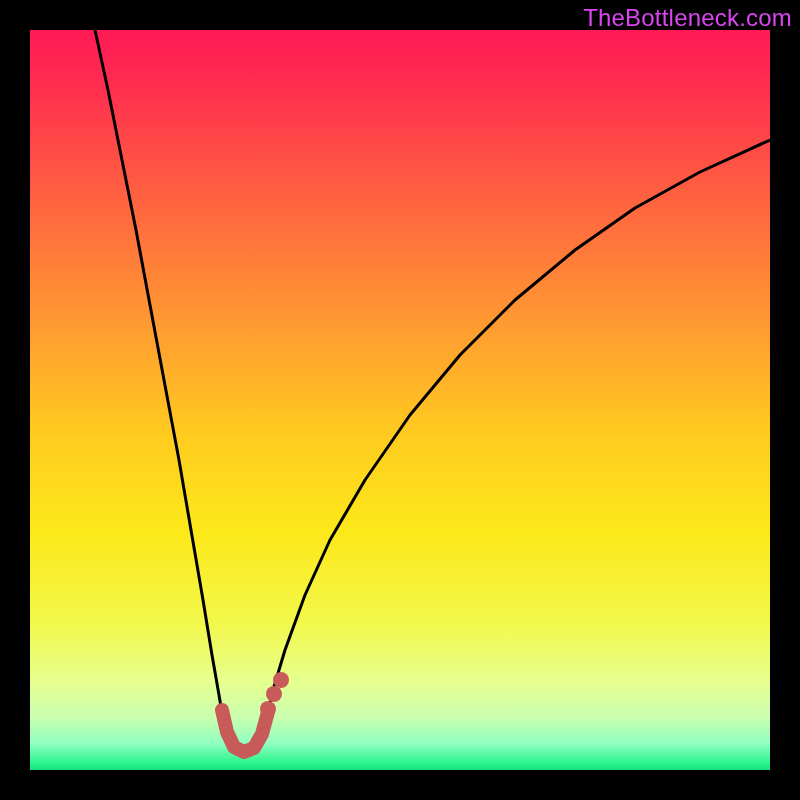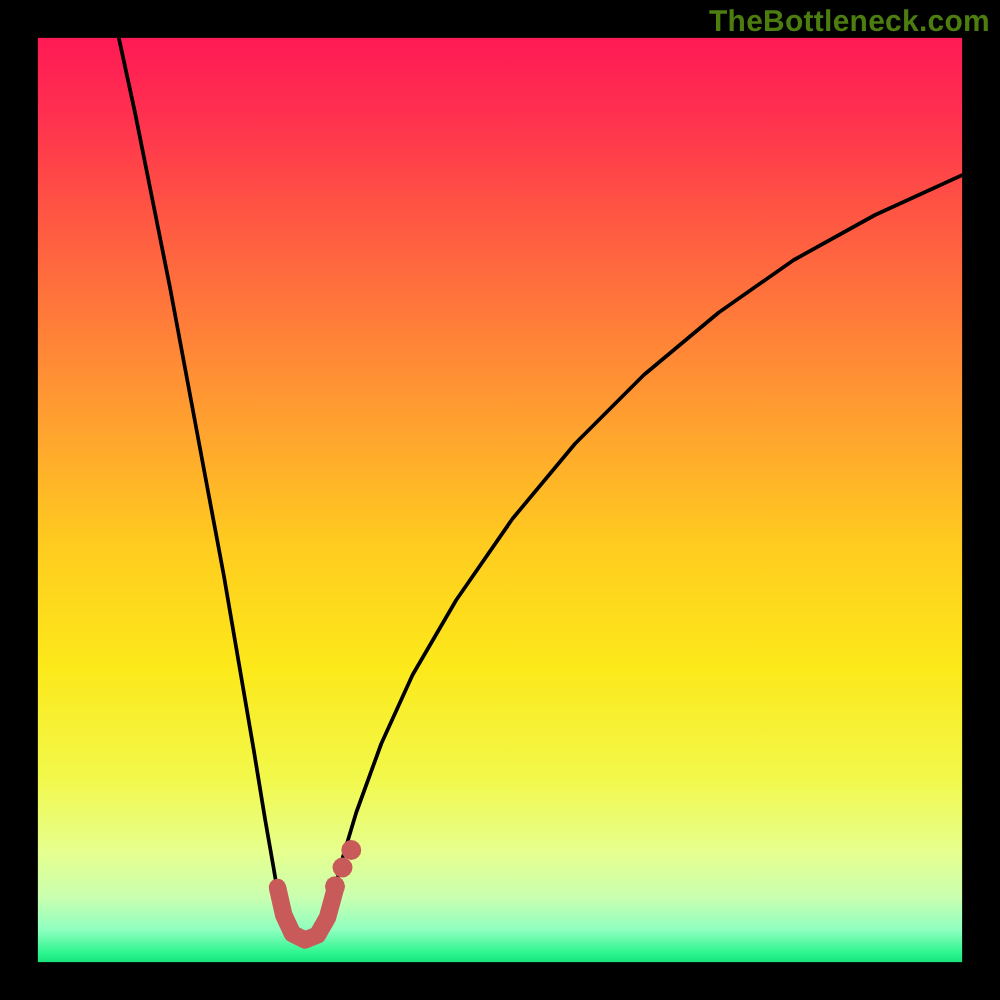--- a/index.html
+++ b/index.html
@@ -31,24 +31,24 @@
     position: absolute;
     left: 0;
     top: 0;
     width: 740px;
     height: 740px;
   }
   .watermark {
     position: absolute;
     top: 4px;
     right: 8px;
-    color: #4d7c0f;
+    color: #d946ef;
     font-size: 24px;
     letter-spacing: 0.2px;
-    font-weight: 700;
+    font-weight: 400;
   }
   svg.curve {
     position: absolute;
     left: 0;
     top: 0;
     width: 740px;
     height: 740px;
   }
 </style>
 </head>

